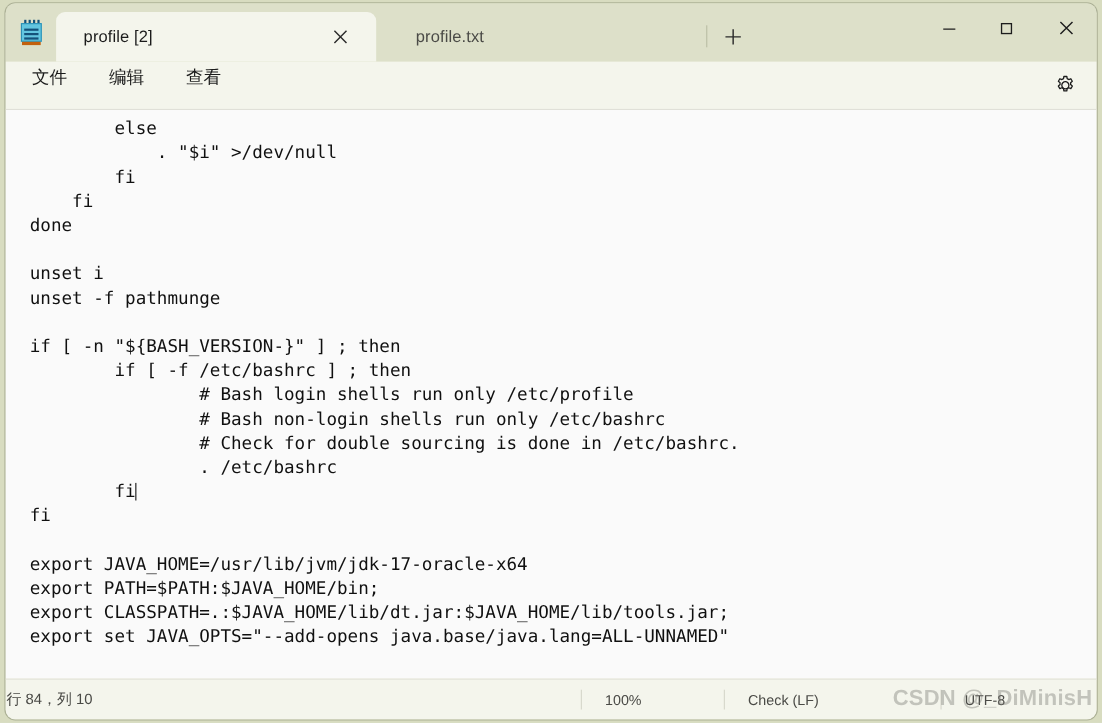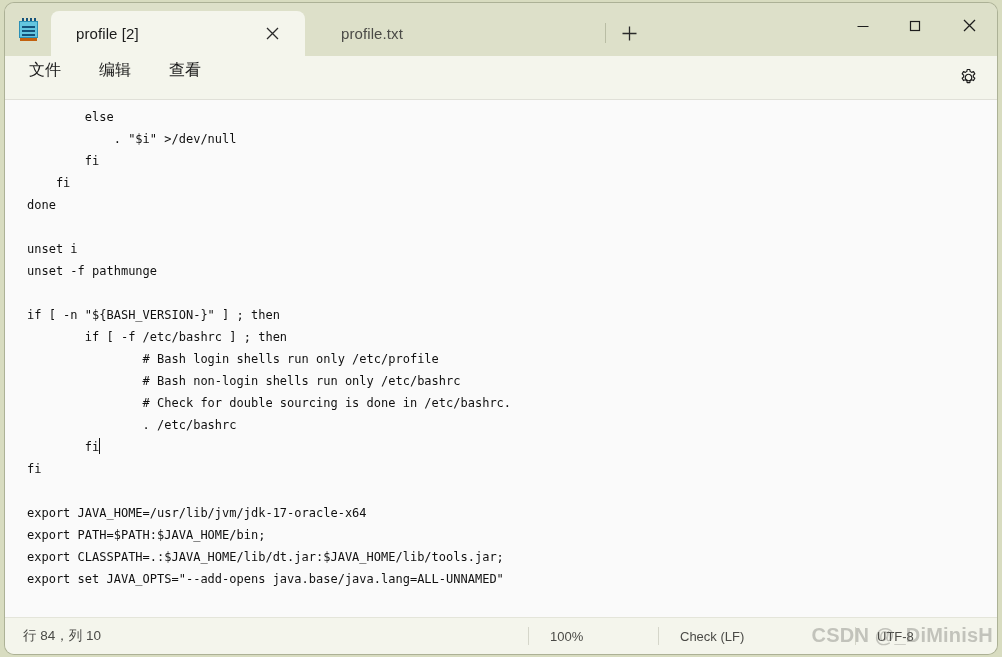--- a/index.html
+++ b/index.html
@@ -100,21 +100,21 @@
     position: relative;
     height: 45px;
     display: flex;
     align-items: center;
     border-radius: 8px 8px 0 0;
     box-sizing: border-box;
     cursor: default;
   }
   .tab.active {
     background: #f4f5ec;
-    width: 254px;
+    width: 291px;
     padding-left: 25px;
   }
   .tab.inactive {
     background: transparent;
     width: 300px;
     padding-left: 36px;
   }
   .tab-label {
     font-size: 15px;
     color: #1b1b1b;
@@ -211,21 +211,21 @@
     flex: 1 1 auto;
     background: #fafafa;
     position: relative;
     overflow: hidden;
     padding: 6px 0 0 22px;
     box-sizing: border-box;
   }
   .code {
     margin: 0;
     font-family: "DejaVu Sans Mono", "Liberation Mono", monospace;
-    font-size: 12px;
+    font-size: 16px;
     line-height: 22px;
     color: #101010;
     white-space: pre;
     letter-spacing: 0px;
   }
   .caret {
     display: inline-block;
     width: 1px;
     height: 16px;
     background: #111;
@@ -240,21 +240,21 @@
     background: #f4f5ec;
     border-top: 1px solid #e4e5da;
     display: flex;
     align-items: center;
     position: relative;
     box-sizing: border-box;
   }
   .status-left {
     font-size: 13.5px;
     color: #4a4a46;
-    padding-left: 18px;
+    padding-left: 1px;
     white-space: nowrap;
   }
   .status-right {
     position: absolute;
     right: 0;
     top: 0;
     height: 37px;
     display: flex;
     align-items: center;
   }

